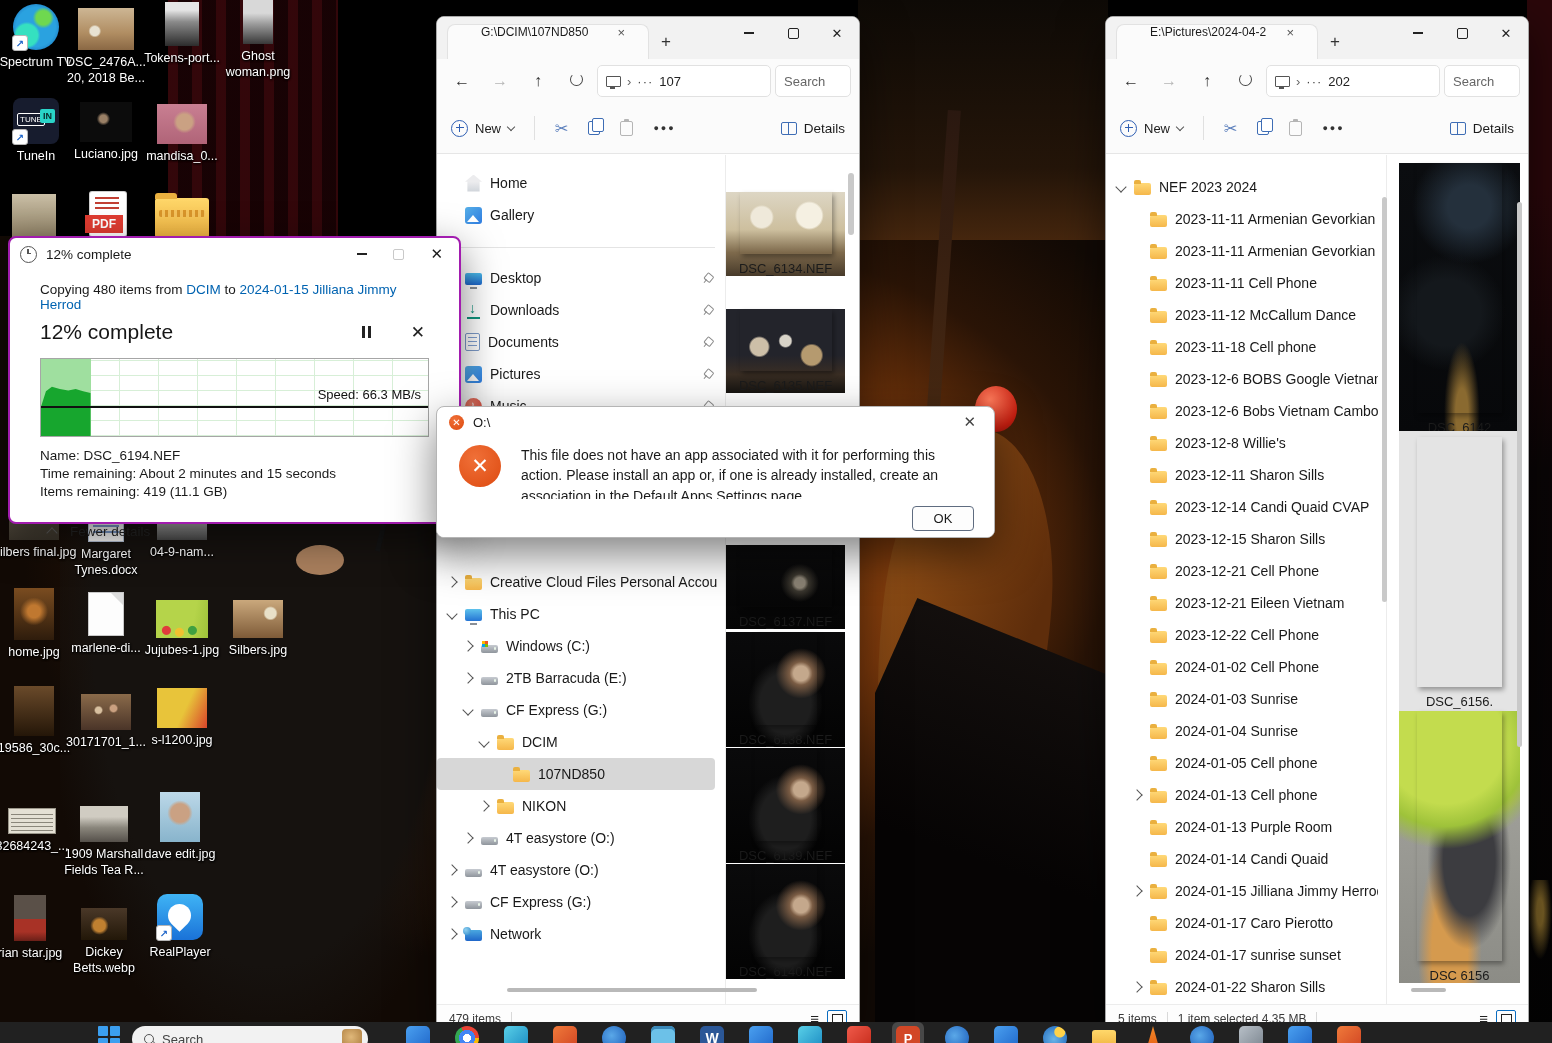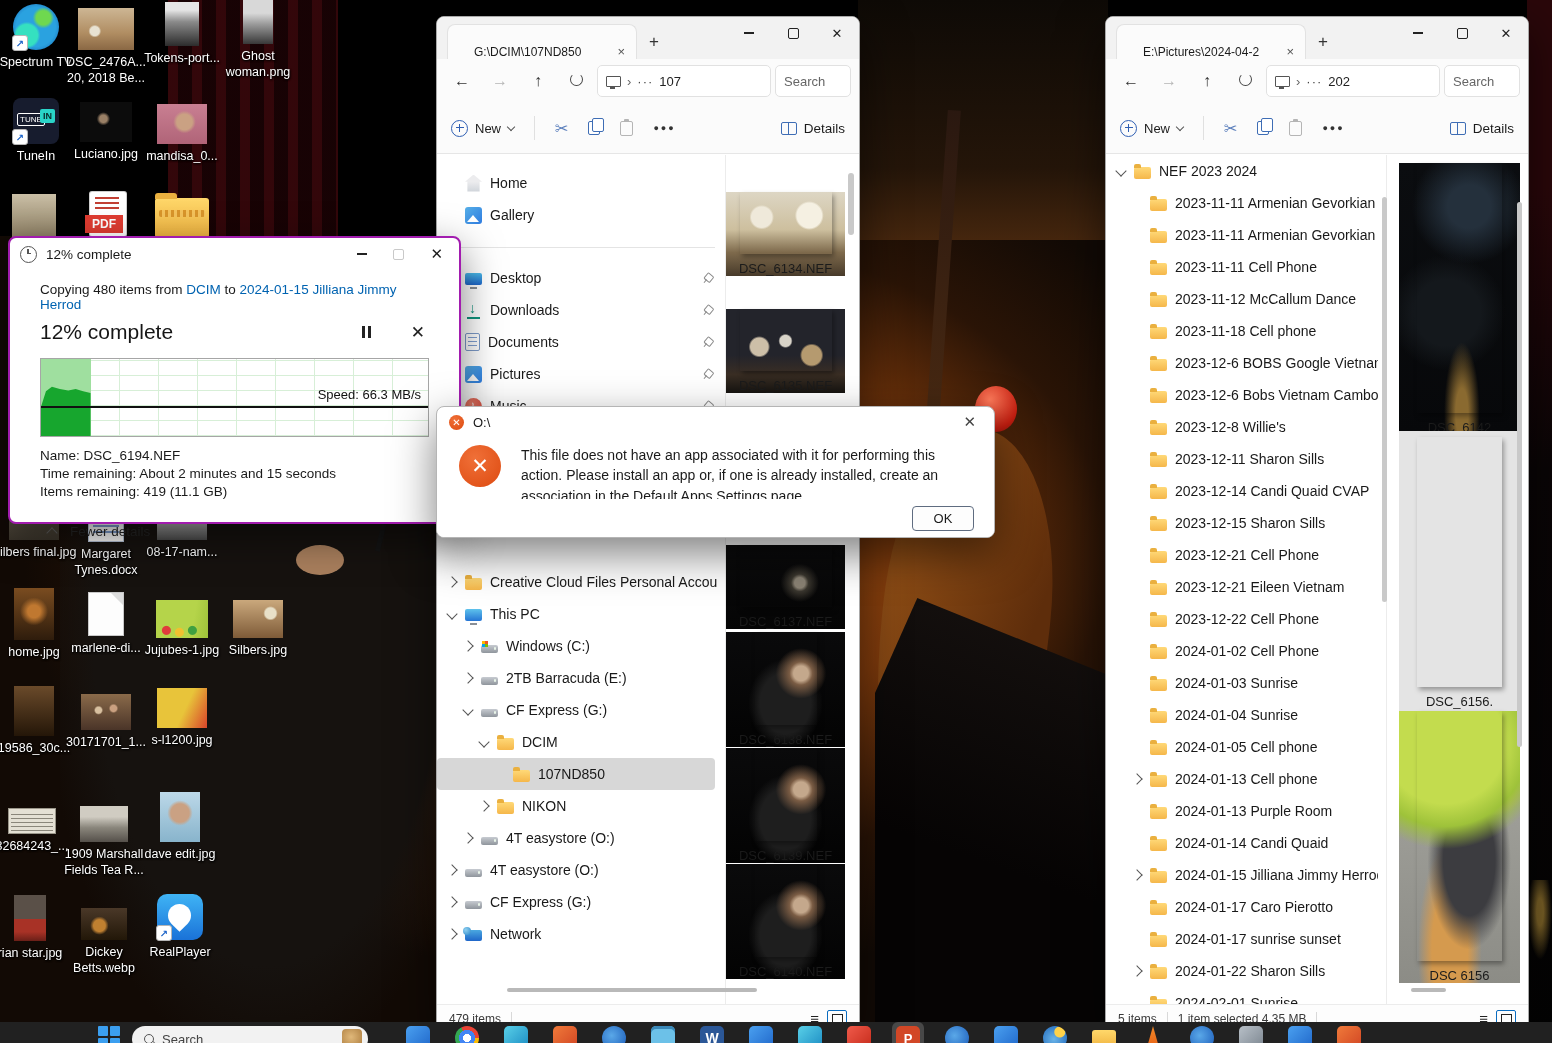--- a/index.html
+++ b/index.html
@@ -103,21 +103,21 @@
   .i-p-dave .art{width:40px;height:50px;background:radial-gradient(circle at 50% 42%,#caa183 0 26%,transparent 36%),
     linear-gradient(#bcd8e8,#88b4cc);}
   .i-p-rian .art{width:32px;height:46px;background:linear-gradient(#5a5048 0 52%,#a83226 52% 80%,#6a1f18);}
   .i-p-dickey .art{width:46px;height:32px;background:radial-gradient(circle at 40% 55%,#c08030 0 18%,transparent 28%),
     linear-gradient(#4a3828,#221708);}
 
   
   .win{position:absolute;background:#fff;border-radius:8px;border:1px solid #a9a9a9;
     box-shadow:0 14px 46px rgba(0,0,0,.55);overflow:hidden;z-index:10;}
   .tabrow{position:relative;height:42px;background:#f2f2f2;display:flex;align-items:flex-end;}
-  .tab{display:flex;align-items:flex-end;height:34px;margin-left:10px;padding:0 8px 0 10px;
+  .tab{display:flex;align-items:flex-start;gap:7px;height:34px;margin-left:10px;padding:0 20px 0 10px;
     background:#fbfbfb;border:1px solid #e2e2e2;border-bottom:none;border-radius:8px 8px 0 0;min-width:170px;max-width:186px;}
   .tabtitle{font-size:12px;color:#1b1b1b;white-space:nowrap;overflow:hidden;flex:1;}
   .tabclose{font-size:13px;color:#555;padding:0 3px;cursor:default;}
   .newtab{margin:0 0 7px 12px;font-size:17px;color:#333;}
   .caps{position:absolute;right:0;top:0;height:32px;display:flex;}
   .cap{width:44px;display:flex;align-items:center;justify-content:center;color:#222;font-size:13px;}
   .mini{width:10px;height:1.4px;background:#222;display:block;}
   .maxi{width:9px;height:9px;border:1.2px solid #222;border-radius:2px;display:block;}
   .addrrow{height:44px;background:#fbfbfb;display:flex;align-items:center;padding:0 8px;gap:4px;}
   .navbtn{width:34px;text-align:center;font-size:16px;color:#333;}
@@ -422,21 +422,21 @@
           <span class="art"></span>
 
         </div>
         <div class="dlabel">Margaret Tynes.docx</div>
       </div>
       <div class="dicon i-p-bw2" style="left: 138px; top: 502px;">
         <div class="artwrap">
           <span class="art"></span>
 
         </div>
-        <div class="dlabel">08-17-nam...</div>
+        <div class="dlabel">04-9-nam...</div>
       </div>
       <div class="dicon i-p-homeint" style="left: -10px; top: 588px;">
         <div class="artwrap">
           <span class="art"></span>
 
         </div>
         <div class="dlabel">home.jpg</div>
       </div>
       <div class="dicon i-blankdoc" style="left: 62px; top: 592px;">
         <div class="artwrap">
@@ -779,21 +779,21 @@
       <span class="tbic">
           <i class="pst"></i>
         </span>
       <span class="tbic dots">●●●</span>
       <span class="tb-details">
         <i class="deti"></i>
         <span>Details</span>
       </span>
     </div>
     <div class="navpane" style="width:280px;">
-      <div style="padding-top:0;">
+      <div style="padding-top:16px;">
 
       <div class="nrow trow lv0 exp">
             <span class="chev"></span>
             <span class="navic"></span>
             <span class="nlabel">NEF 2023 2024</span>
           </div>
           <div class="nrow trow lv1">
             <span class="chev"></span>
             <span class="navic"></span>
             <span class="nlabel">2023-11-11 Armenian Gevorkian D90</span>

